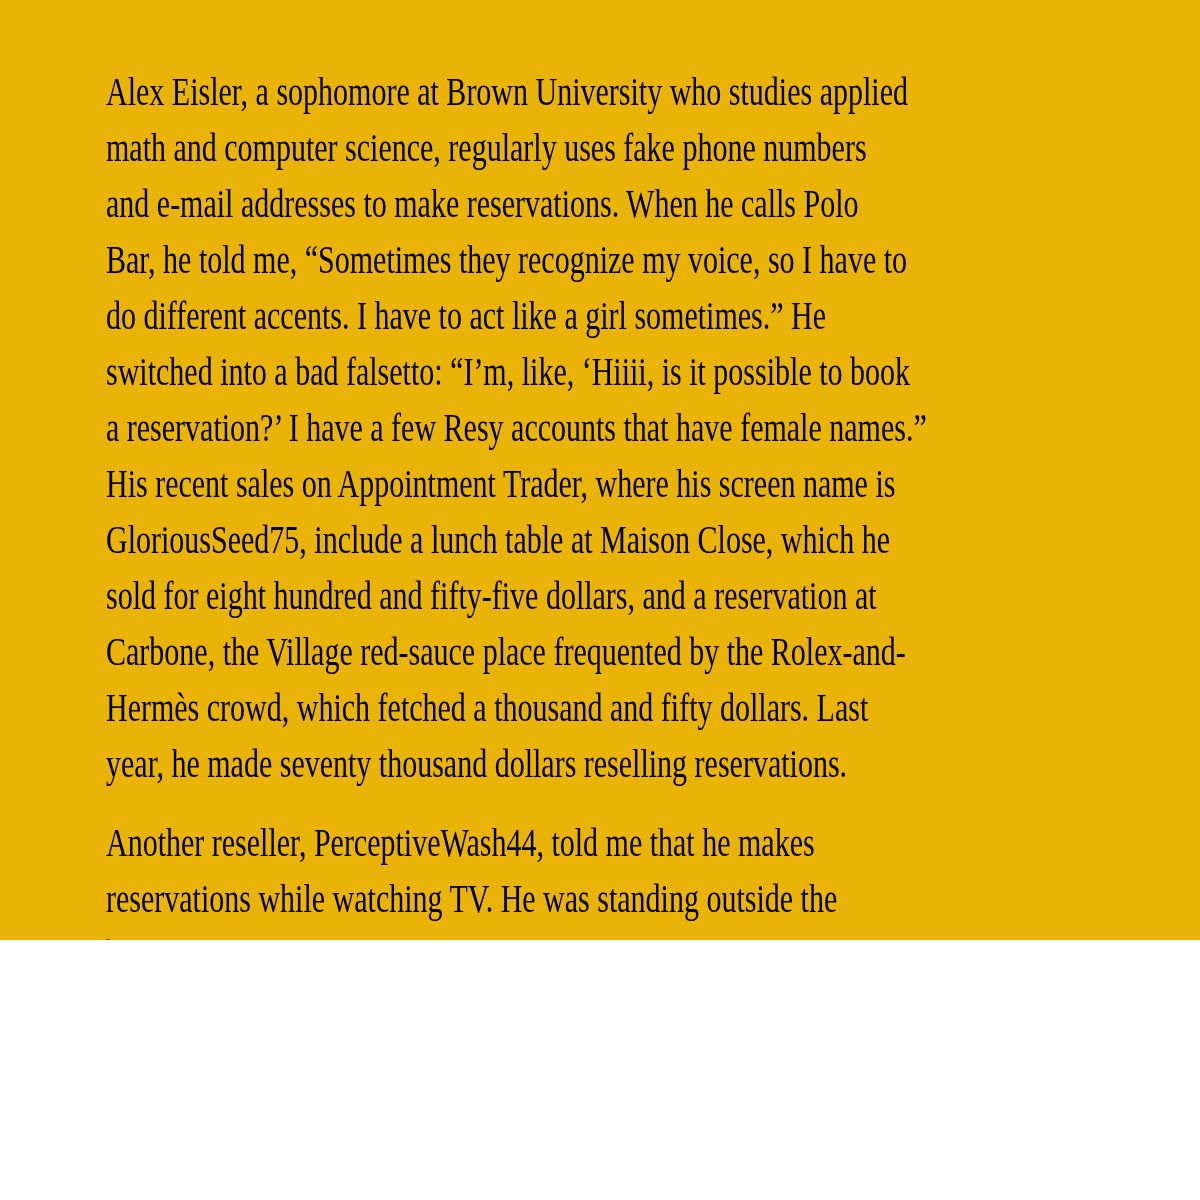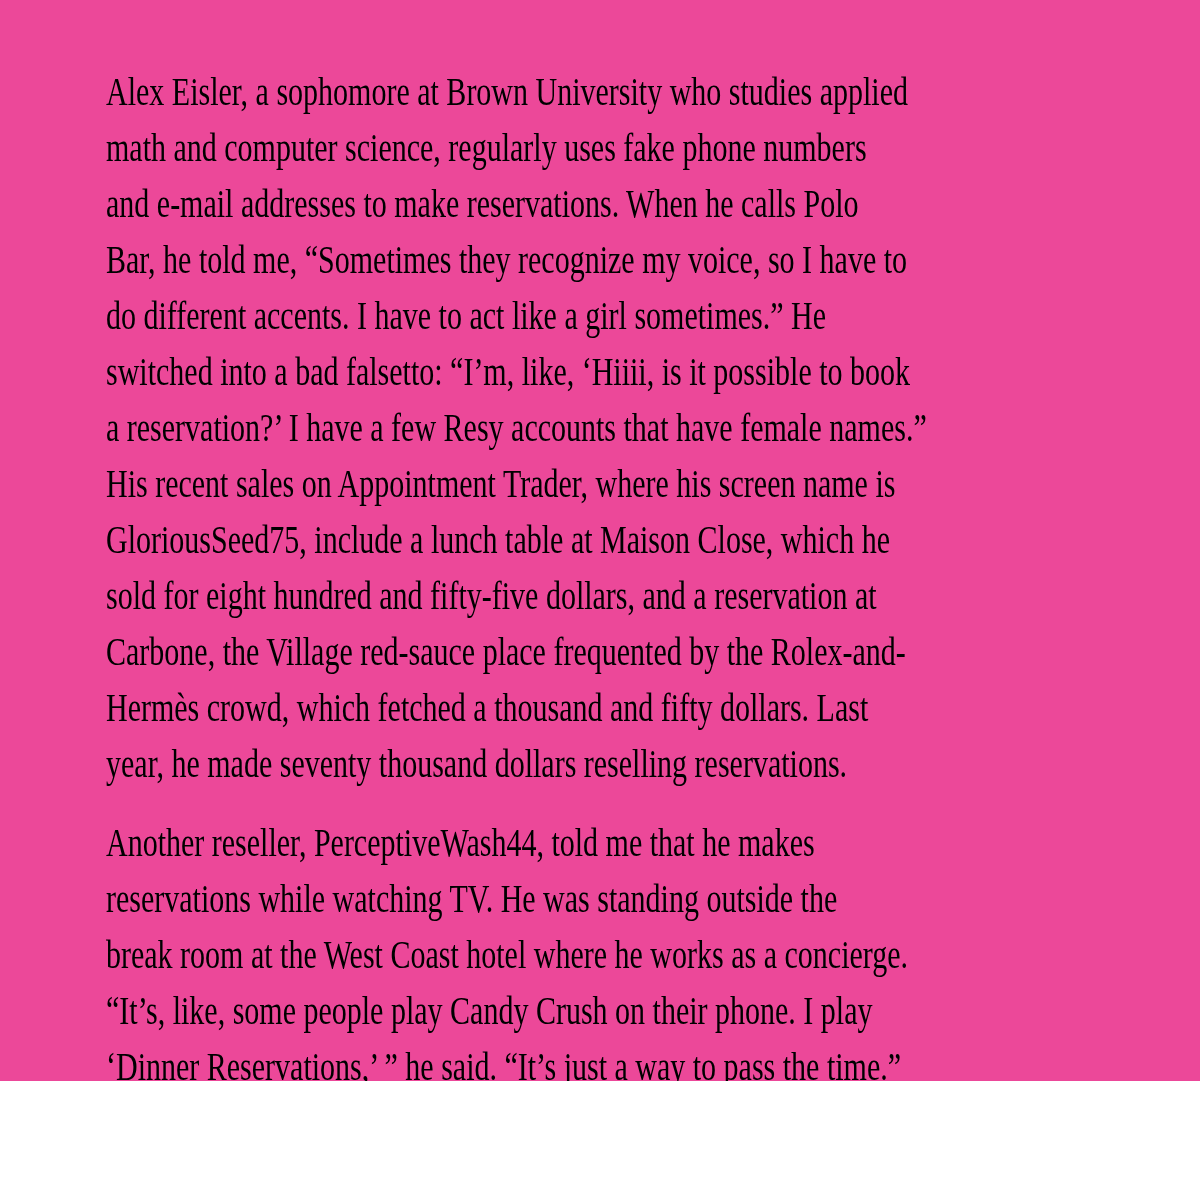--- a/index.html
+++ b/index.html
@@ -3,22 +3,22 @@
 <meta charset="utf-8">
 <style>
   html, body {
     margin: 0;
     padding: 0;
     background: #ffffff;
   }
   .page {
     position: relative;
     width: 1200px;
-    height: 1081px;
-    background: #ec4899;
+    height: 940px;
+    background: #eab308;
     overflow: hidden;
   }
   .article {
     position: absolute;
     top: 64px;
     left: 106px;
   }
   .para {
     font-family: "Liberation Serif", serif;
     font-size: 40px;

